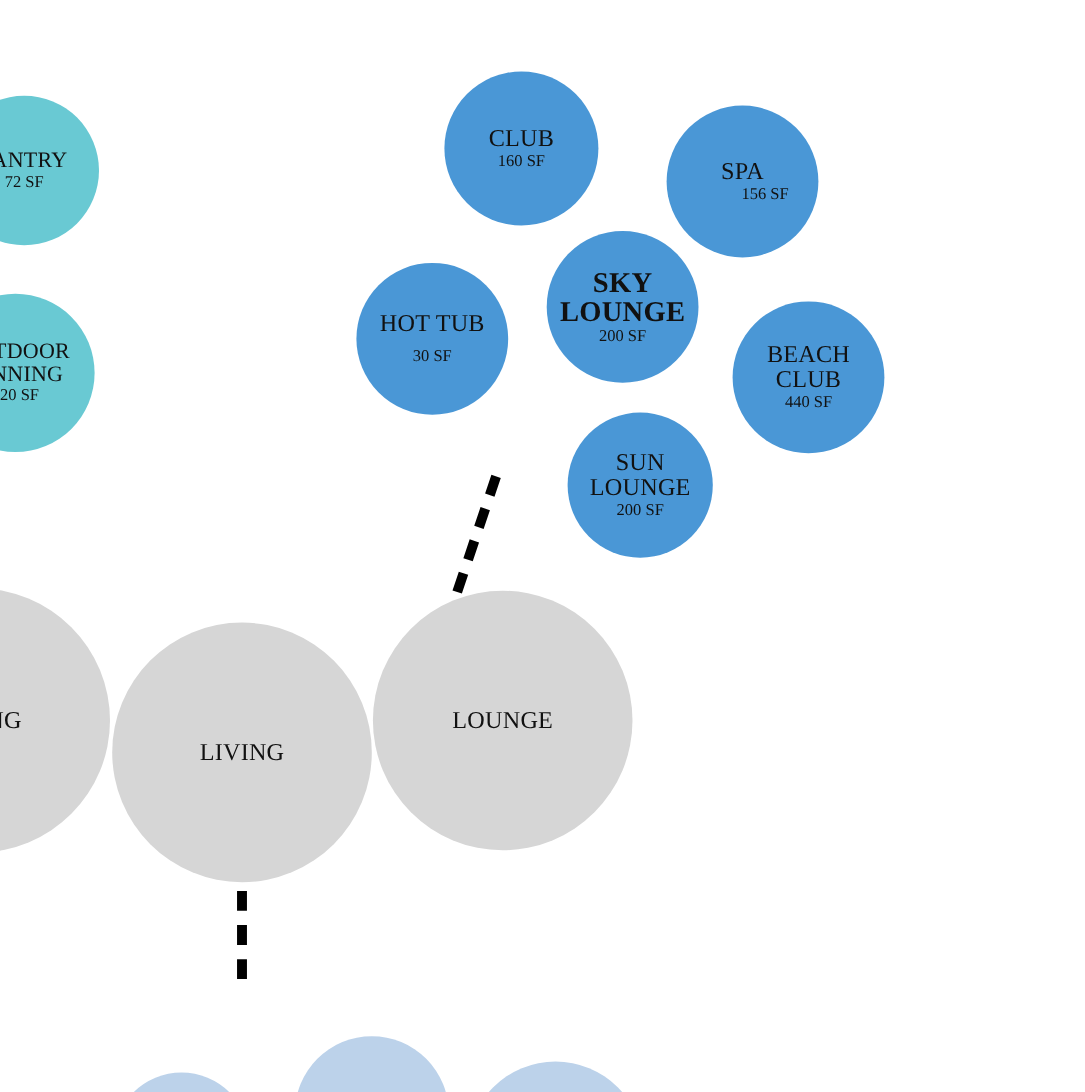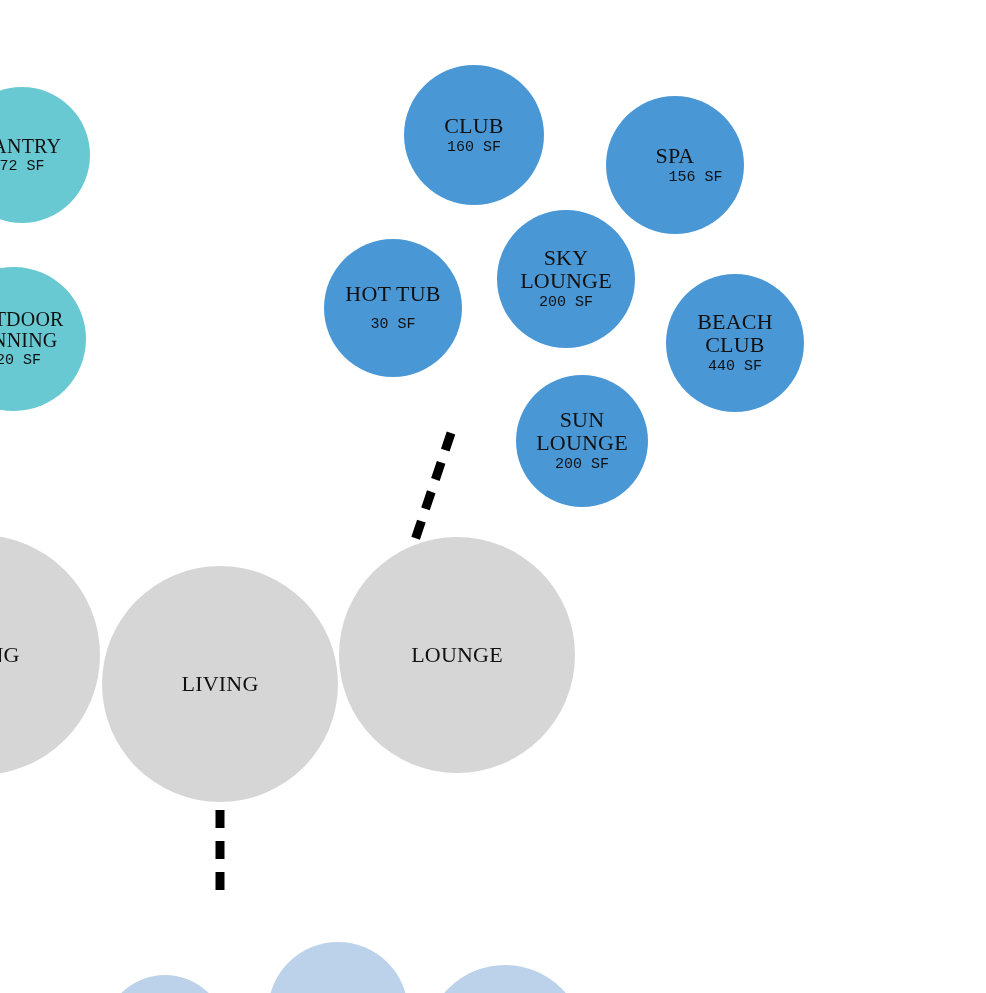--- a/index.html
+++ b/index.html
@@ -31,21 +31,21 @@
     user-select: none;
   }
   .bubble .bname {
     font-family: "Liberation Serif", "DejaVu Serif", serif;
     font-weight: 400;
     line-height: 1.04;
     letter-spacing: 0.2px;
     white-space: pre-line;
   }
   .bubble .barea {
-    font-family: Liberation Mono, monospace;
+    font-family: Liberation Serif, serif;
     font-weight: 400;
     line-height: 1.05;
     margin-top: 2px;
   }
   .bubble .barea:empty { display: none; }
   .conn {
     position: absolute;
     background: transparent;
     pointer-events: none;
   }
@@ -76,21 +76,21 @@
     </div>
     <div class="bubble" style="left: 606px; top: 96px; width: 138px; height: 138px; background: rgb(74, 151, 214);">
       <div class="bname" style="font-size: 22px;">SPA</div>
       <div class="barea" style="font-size: 15px; margin-left: 41px;">156 SF</div>
     </div>
     <div class="bubble" style="left: 324px; top: 239px; width: 138px; height: 138px; background: rgb(74, 151, 214);">
       <div class="bname" style="font-size: 22px;">HOT TUB</div>
       <div class="barea" style="font-size: 15px; margin-top: 11px;">30 SF</div>
     </div>
     <div class="bubble" style="left: 497px; top: 210px; width: 138px; height: 138px; background: rgb(74, 151, 214);">
-      <div class="bname" style="font-size: 22px;">SKY
+      <div class="bname" style="font-size: 26px; font-weight: bold;">SKY
 LOUNGE</div>
       <div class="barea" style="font-size: 15px;">200 SF</div>
     </div>
     <div class="bubble" style="left: 666px; top: 274px; width: 138px; height: 138px; background: rgb(74, 151, 214);">
       <div class="bname" style="font-size: 22px;">BEACH
 CLUB</div>
       <div class="barea" style="font-size: 15px;">440 SF</div>
     </div>
     <div class="bubble" style="left: 516px; top: 375px; width: 132px; height: 132px; background: rgb(74, 151, 214);">
       <div class="bname" style="font-size: 22px;">SUN

